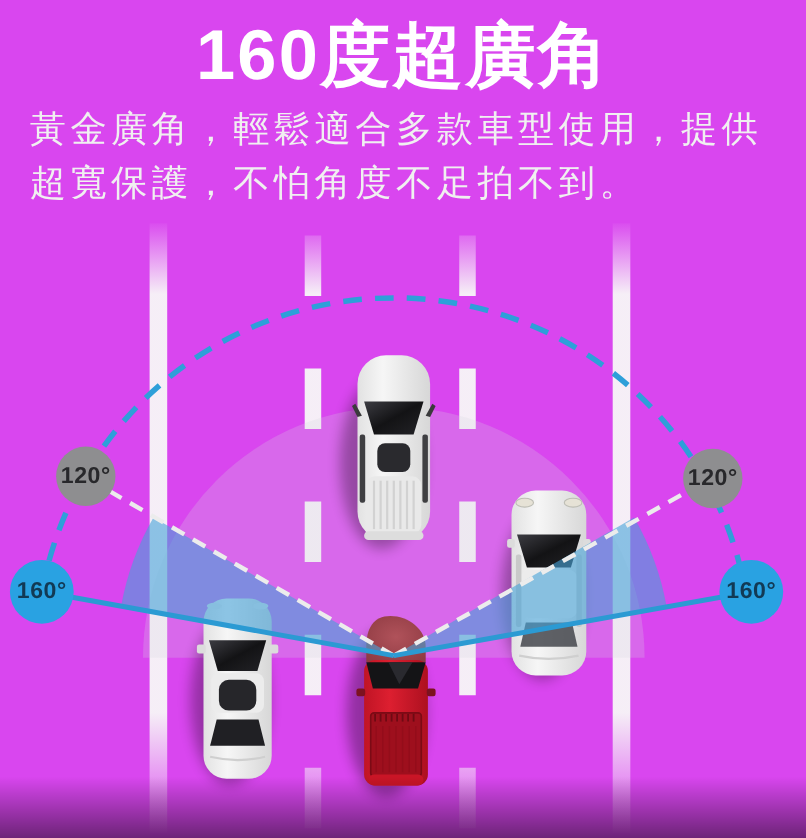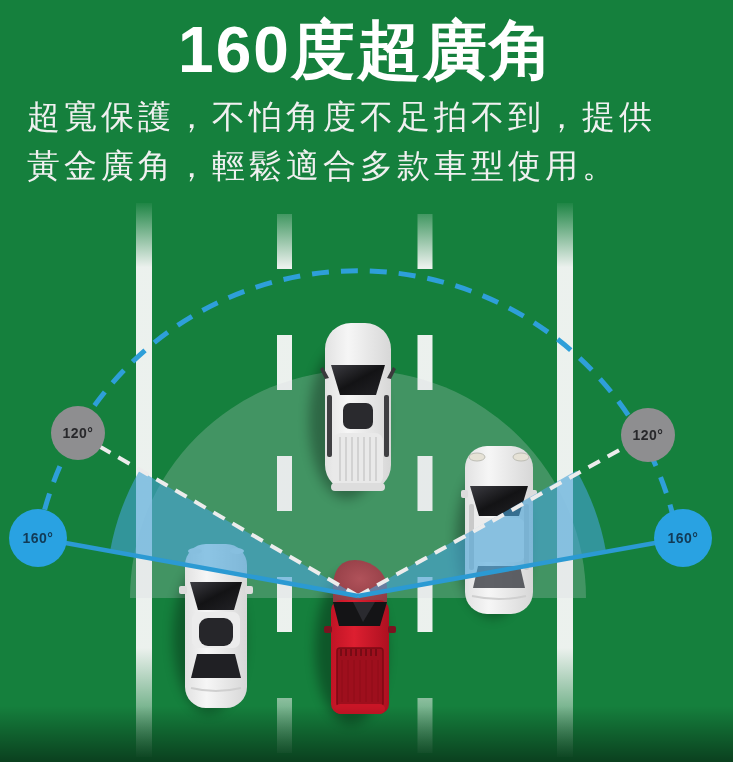--- a/index.html
+++ b/index.html
@@ -1,34 +1,34 @@
 <!DOCTYPE html>
 <html><head>
 <meta charset="utf-8">
 <style>
   html,body{margin:0;padding:0;background:#111;}
   .stage{
     position:relative;width:733px;height:762px;overflow:hidden;
-    background:#15803d;
+    background:#d946ef;
     font-family:"Liberation Sans", sans-serif;
   }
   .diagram-svg{position:absolute;left:0;top:0;width:733px;height:762px;display:block;}
   .header{position:absolute;left:0;top:0;width:733px;z-index:5;}
   .page-title{
     margin:10px 0 0 0;text-align:center;color:#ffffff;
     font-size:64px;font-weight:900;letter-spacing:2px;line-height:1.25;
   }
   .subtitle{
     margin:4px 0 0 27px;color:#f0f0f0;
     font-size:33px;font-weight:500;letter-spacing:4px;line-height:45px;
   }
   .badge{
     position:absolute;z-index:6;border-radius:50%;
     display:flex;align-items:center;justify-content:center;
-    font-size:14px;font-weight:600;letter-spacing:0.5px;
+    font-size:21px;font-weight:600;letter-spacing:0.5px;
   }
   .badge-gray{width:54px;height:54px;background:#8e8e90;color:#28282b;}
   .badge-blue{width:58px;height:58px;background:#29a2e2;color:#123a55;text-align:center;}
   .b120l{left:51px;top:406px;}
   .b120r{left:621px;top:408px;}
   .b160l{left:9px;top:509px;}
   .b160r{left:654px;top:509px;}
 </style>
 </head>
 <body>
@@ -177,22 +177,22 @@
       <line x1="358" y1="596" x2="683" y2="538"></line>
     </g>
 
     <path d="M 38.2 537.9 A 325 325 0 0 1 677.8 537.9" fill="none" stroke="#2e9fd9" stroke-width="5" stroke-dasharray="17 12"></path>
 
     <rect x="0" y="706" width="733" height="56" fill="url(#bottomFade)"></rect>
   </svg>
 
   <div class="header">
     <h1 class="page-title">160度超廣角</h1>
-    <div class="subtitle">超寬保護，不怕角度不足拍不到，提供</div>
-    <div class="subtitle">黃金廣角，輕鬆適合多款車型使用。</div>
+    <div class="subtitle">黃金廣角，輕鬆適合多款車型使用，提供</div>
+    <div class="subtitle">超寬保護，不怕角度不足拍不到。</div>
   </div>
 
   <div class="badge badge-gray b120l">120°</div>
   <div class="badge badge-gray b120r">120°</div>
   <div class="badge badge-blue b160l">160°</div>
   <div class="badge badge-blue b160r">160°</div>
 
 </div>
 
 </body></html>

